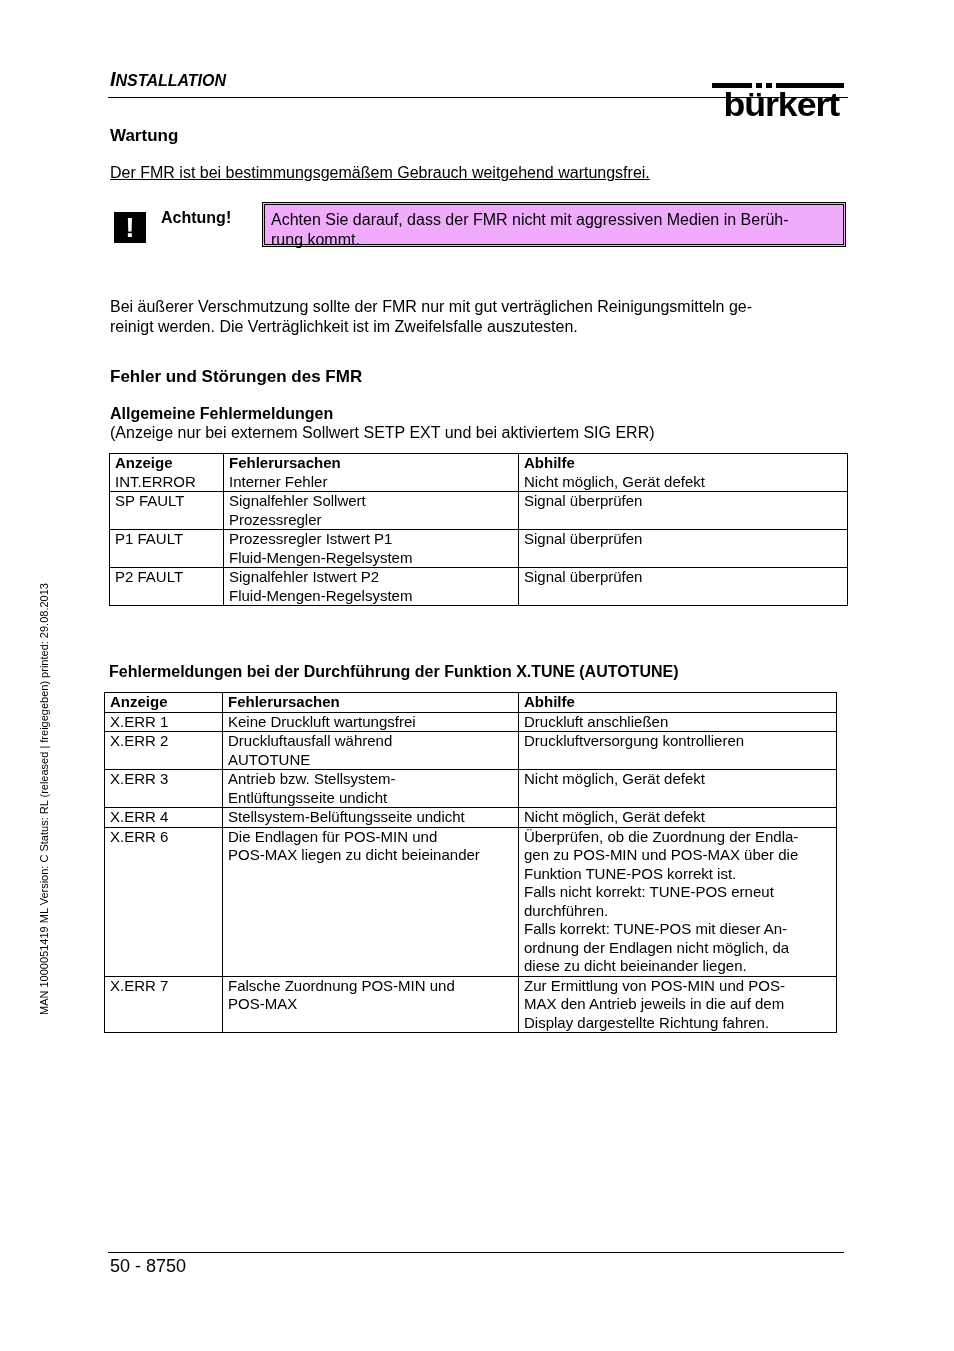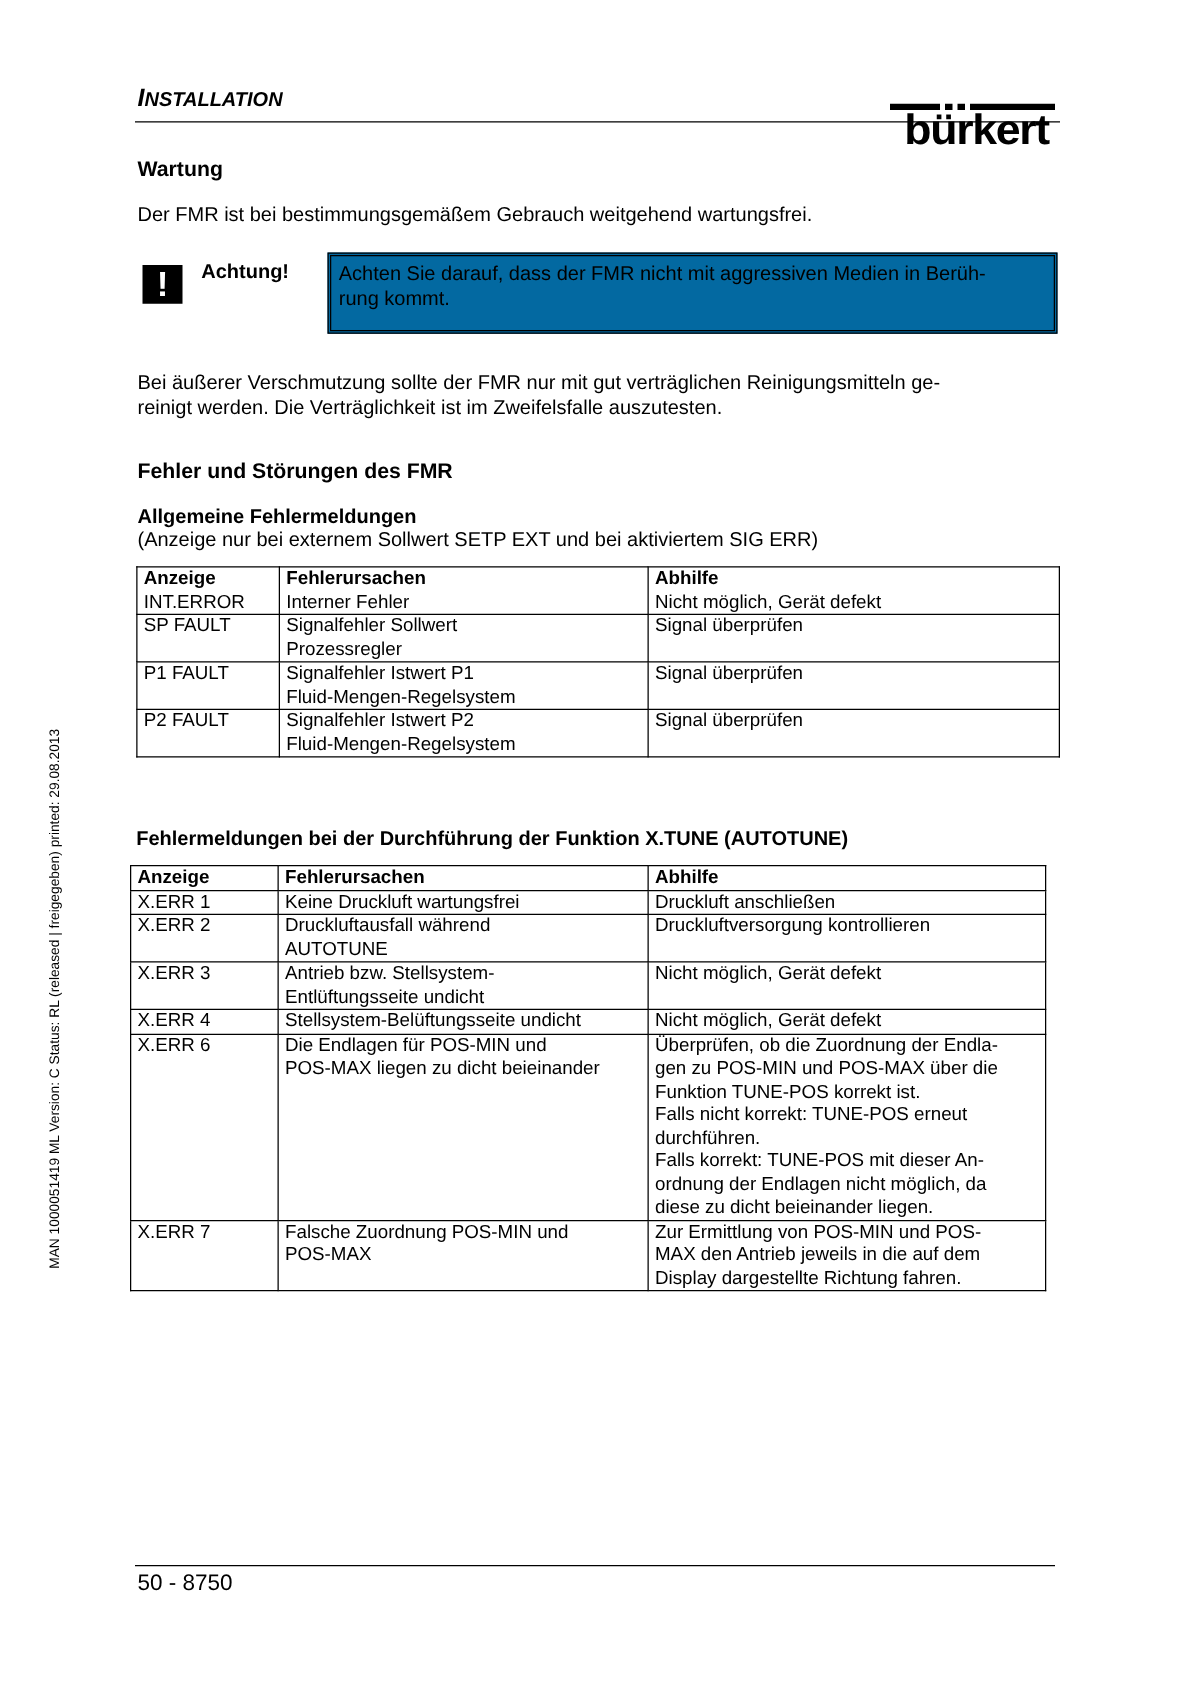--- a/index.html
+++ b/index.html
@@ -26,22 +26,22 @@
     transform: scaleX(1.05); transform-origin: left;
   }
   h2 { margin: 0; font-size: 17px; font-weight: bold; text-align: center; }
   .p { font-size: 16px; line-height: 19.5px; }
   .warn-icon {
     left: 114px; top: 212px; width: 32px; height: 31px; background: #000;
     color: #fff; font-weight: bold; font-size: 28px; line-height: 31px; text-align: center;
   }
   .warn-label { left: 161px; top: 209px; font-size: 16px; font-weight: bold; }
   .warn-box {
-    left: 262px; top: 202px; width: 584px; height: 65px; box-sizing: border-box;
-    border: 3px double #000; background: #0369a1;
+    left: 262px; top: 202px; width: 584px; height: 45px; box-sizing: border-box;
+    border: 3px double #000; background: #f0abfc;
     padding: 5px 6px; font-size: 16px; line-height: 19.5px;
   }
   table { border-collapse: collapse; font-size: 15px; }
   td, th { border: 1px solid #000; vertical-align: top; text-align: left; padding: 0 5px; line-height: 18.5px; font-weight: normal; }
   .t1 { left: 109px; top: 453px; width: 739px; }
   .t1 .c1 { width: 103px; } .t1 .c2 { width: 284px; }
   .t2 { left: 104px; top: 692px; width: 733px; }
   .t2 .c1 { width: 107px; } .t2 .c2 { width: 285px; }
   .bold { font-weight: bold; }
   .footer-rule { left: 108px; top: 1252px; width: 736px; height: 1px; background: #000; }
@@ -60,21 +60,21 @@
     <div class="logo-bar" style="left:0;width:40px"></div>
     <div class="logo-bar" style="left:44px;width:6px"></div>
     <div class="logo-bar" style="left:54px;width:6px"></div>
     <div class="logo-bar" style="left:64px;width:68px"></div>
   </div>
   <div class="logo-text">bürkert</div>
 </div>
 <div class="abs header-rule"></div>
 
 <h2 class="abs" style="left:110px;top:126px;">Wartung</h2>
-<div class="abs p" style="left:110px;top:163px;">Der FMR ist bei bestimmungsgemäßem Gebrauch weitgehend wartungsfrei.</div>
+<div class="abs p" style="left:110px;top:163px;text-decoration:underline;">Der FMR ist bei bestimmungsgemäßem Gebrauch weitgehend wartungsfrei.</div>
 
 <div class="abs warn-icon">!</div>
 <div class="abs warn-label">Achtung!</div>
 <div class="abs warn-box">
   <div>Achten Sie darauf, dass der FMR nicht mit aggressiven Medien in Berüh-</div>
   <div>rung kommt.</div>
 </div>
 
 <div class="abs p" style="left:110px;top:297px;">
   <div>Bei äußerer Verschmutzung sollte der FMR nur mit gut verträglichen Reinigungsmitteln ge-</div>
@@ -102,21 +102,21 @@
         </td>
   </tr>
   <tr>
         <td>SP FAULT</td>
         <td style="white-space:pre-line">Signalfehler Sollwert
 Prozessregler</td>
         <td>Signal überprüfen</td>
       </tr>
   <tr>
         <td>P1 FAULT</td>
-        <td style="white-space:pre-line">Signalfehler Istwert P1
+        <td style="white-space:pre-line">Prozessregler Istwert P1
 Fluid-Mengen-Regelsystem</td>
         <td>Signal überprüfen</td>
       </tr>
   <tr>
         <td>P2 FAULT</td>
         <td style="white-space:pre-line">Signalfehler Istwert P2
 Fluid-Mengen-Regelsystem</td>
         <td>Signal überprüfen</td>
       </tr>
 </tbody>

